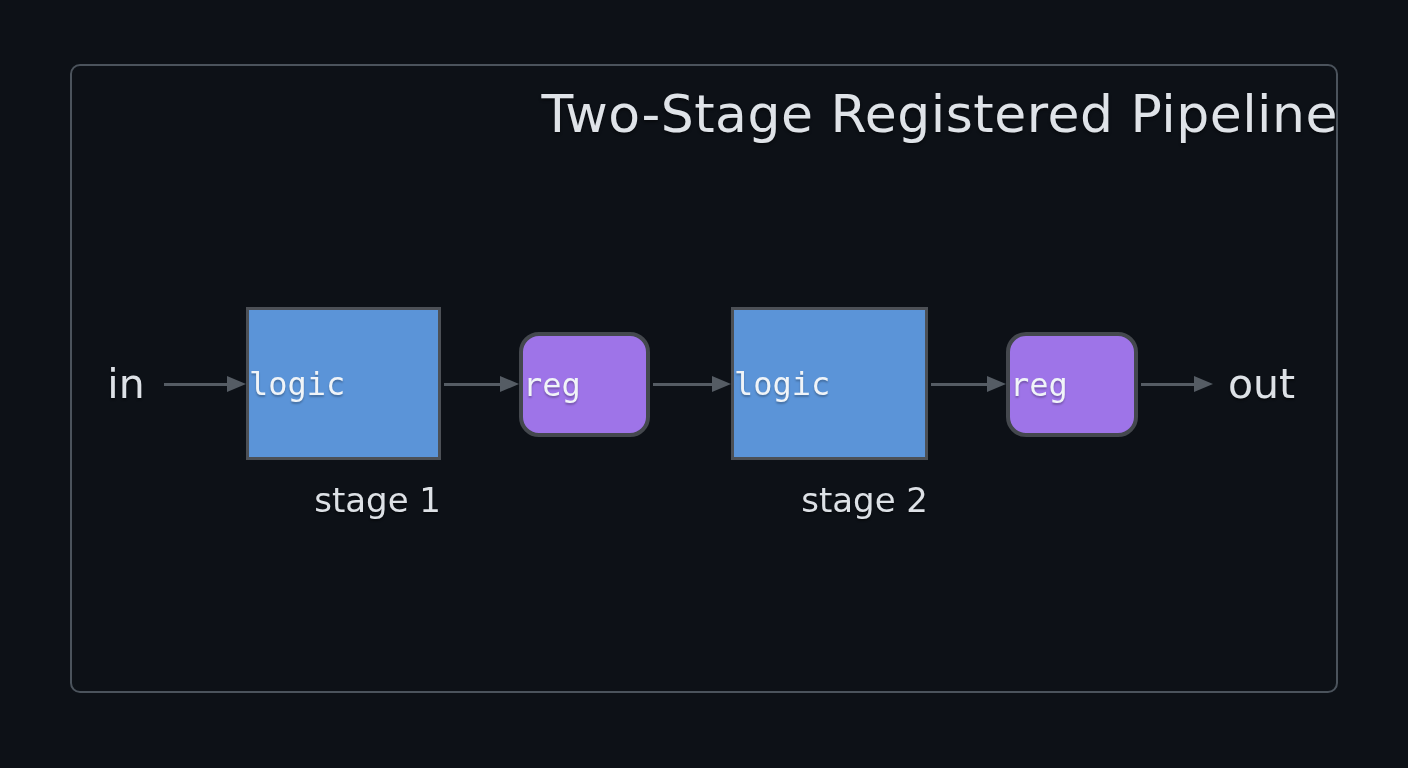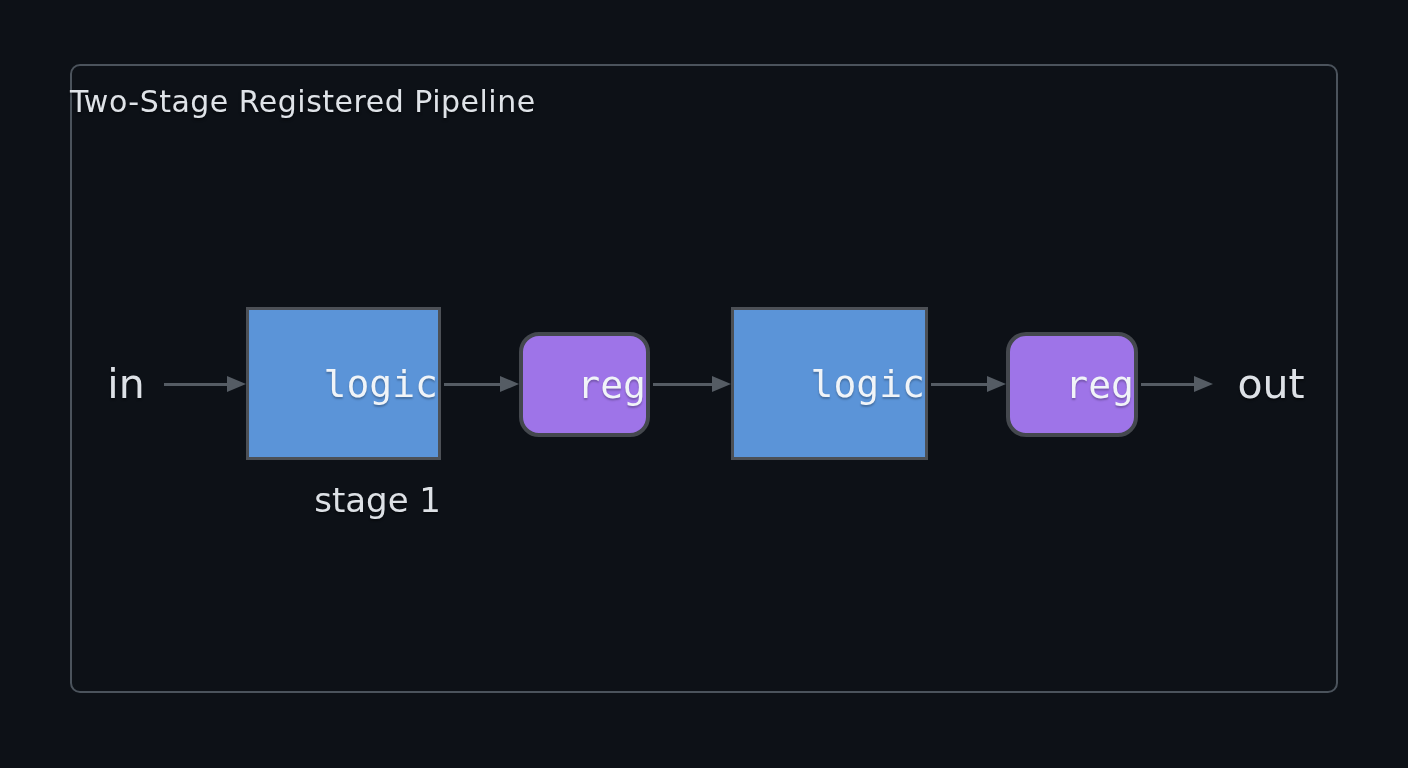--- a/index.html
+++ b/index.html
@@ -24,48 +24,47 @@
     height: 629px;
     border: 2px solid var(--frame-border, #4b535c);
     border-radius: 10px;
     box-sizing: border-box;
   }
   .title {
     position: absolute;
     left: 70px;
     top: 84px;
     width: 1268px;
-    text-align: left;
-    font-size: 30px;
+    text-align: right;
+    font-size: 52px;
     font-weight: 400;
     color: var(--title-text, #dfe3e8);
     text-shadow: 0 2px 3px rgba(0,0,0,0.45);
     letter-spacing: 0.5px;
   }
   .io-label {
     position: absolute;
     top: 384px;
     transform: translateY(-50%);
     font-size: 41px;
     color: var(--label-text, #dde1e6);
     text-shadow: 0 2px 2px rgba(0,0,0,0.4);
   }
   .io-in  { left: 95px;  width: 62px; text-align: center; }
-  .io-out { left: 1228px; width: 86px; text-align: center; }
+  .io-out { left: 1228px; width: 86px; }
   .node {
     position: absolute;
     display: flex;
     align-items: center;
-    justify-content: flex-end;
+    justify-content: flex-start;
     box-sizing: border-box;
     font-family: "DejaVu Sans Mono", monospace;
-    font-size: 38px;
+    font-size: 32px;
     color: var(--box-text, #f0f4f8);
     text-shadow: 0 2px 2px rgba(0,0,0,0.25);
-    padding-left: 9px;
   }
   .logic-node {
     top: 307px;
     height: 153px;
     background: var(--logic-fill, #5b94d8);
     border: 3px solid var(--logic-border, #4c5056);
   }
   .logic-1 { left: 246px; width: 195px; }
   .logic-2 { left: 731px; width: 197px; }
   .reg-node {
@@ -161,14 +160,15 @@
 
   <div class="arrow arrow-5">
     <div class="shaft"></div>
     <div class="head"></div>
   </div>
 
   <div class="io-label io-out">out</div>
 
   <div class="stage-label stage-label-1">stage 1</div>
 
+  <div class="stage-label stage-label-2">stage 2</div>
 
 </div>
 
 </body></html>

